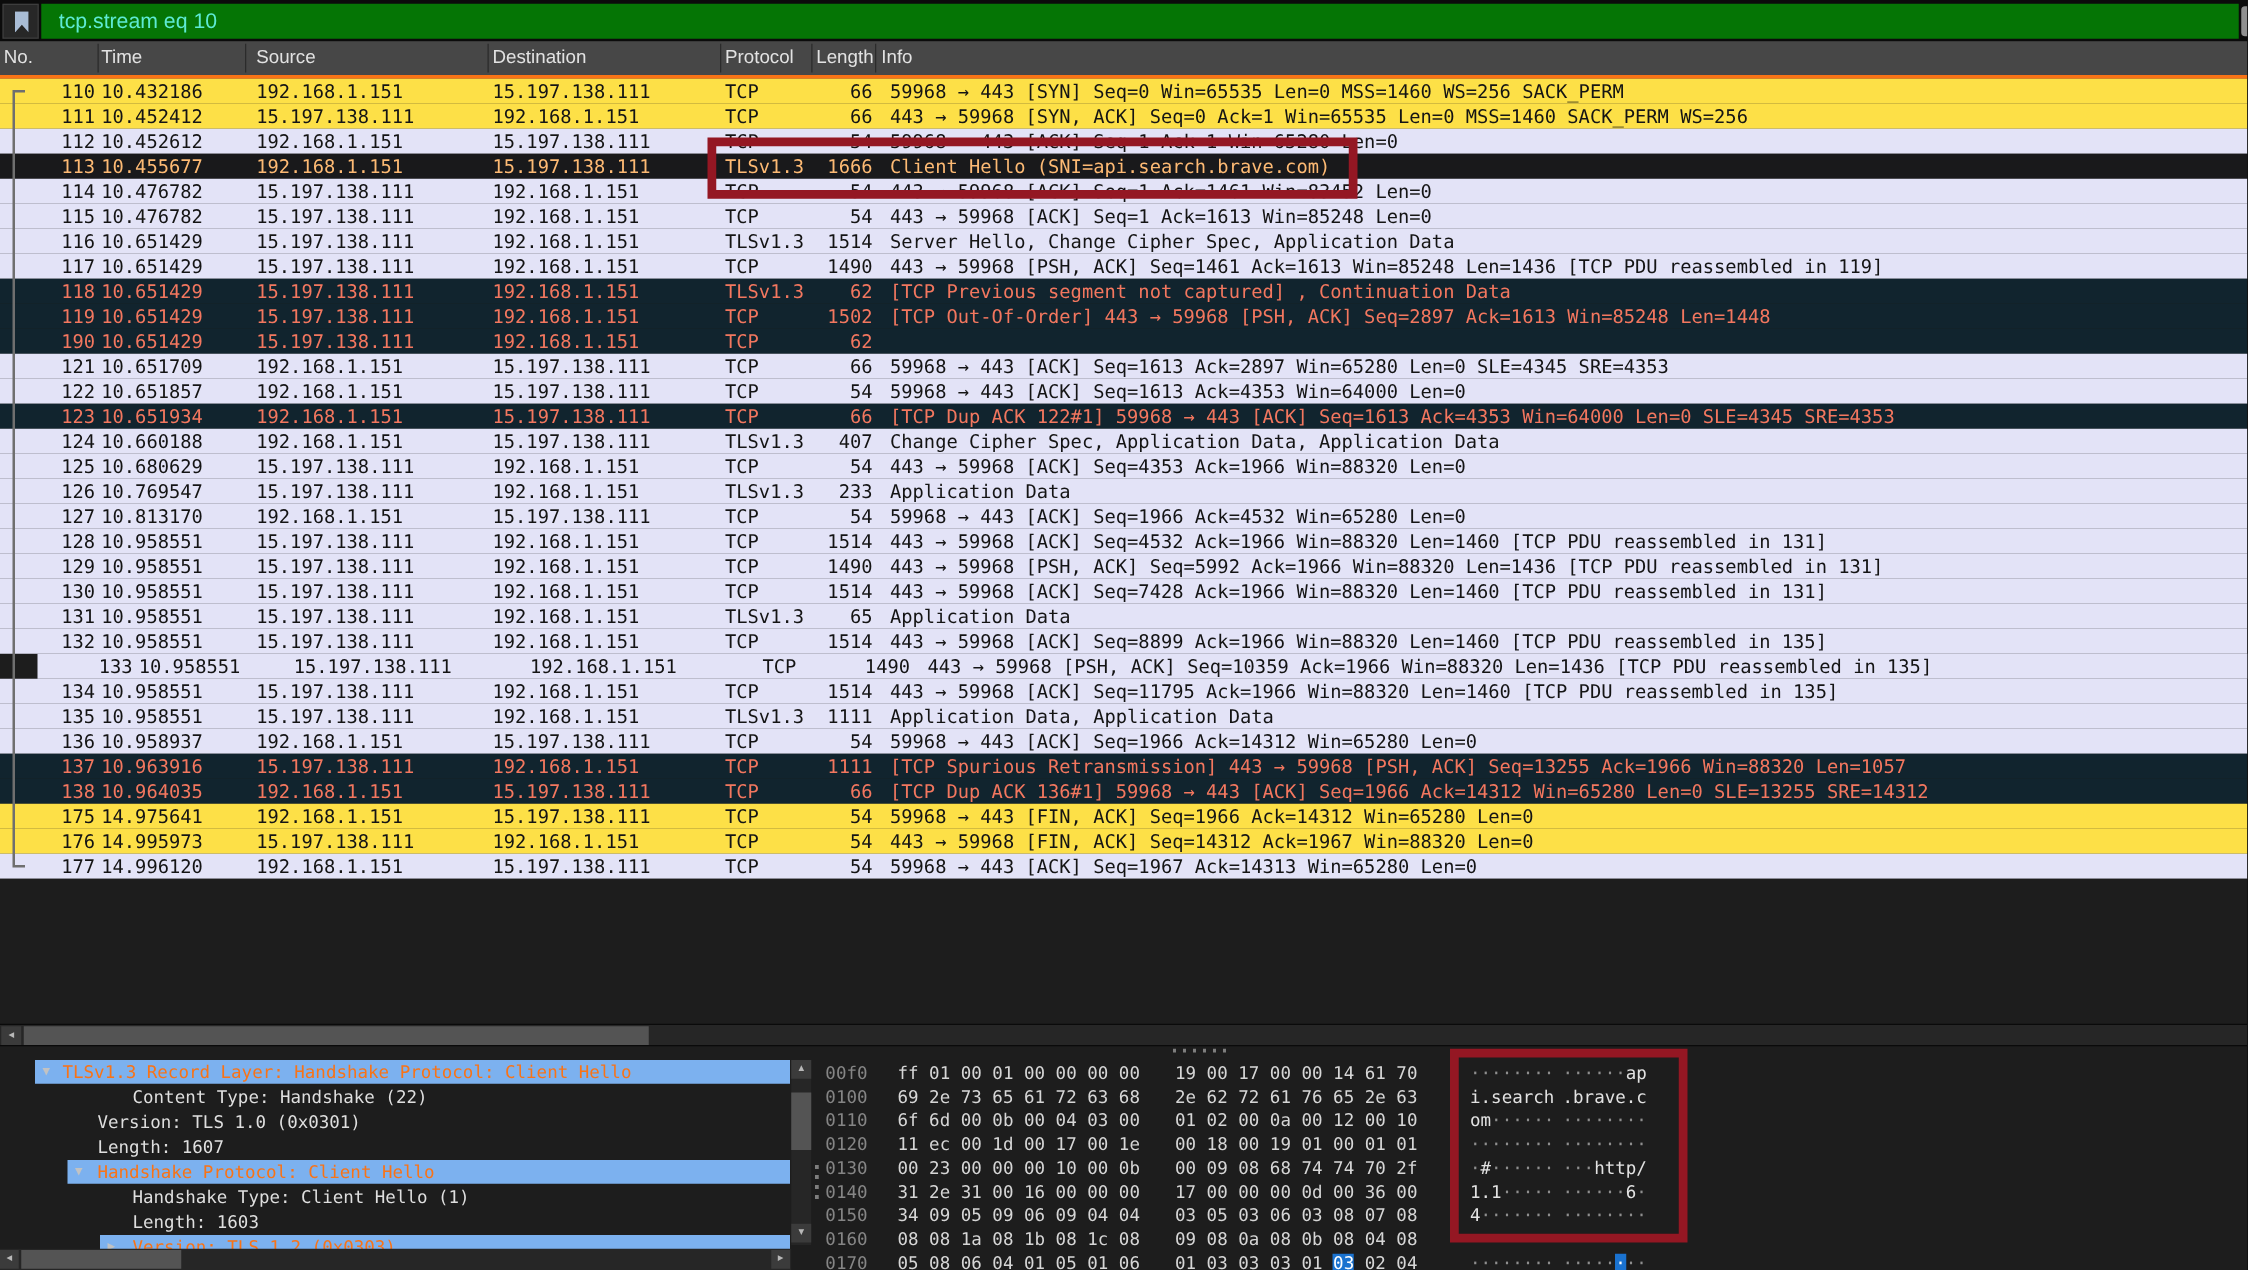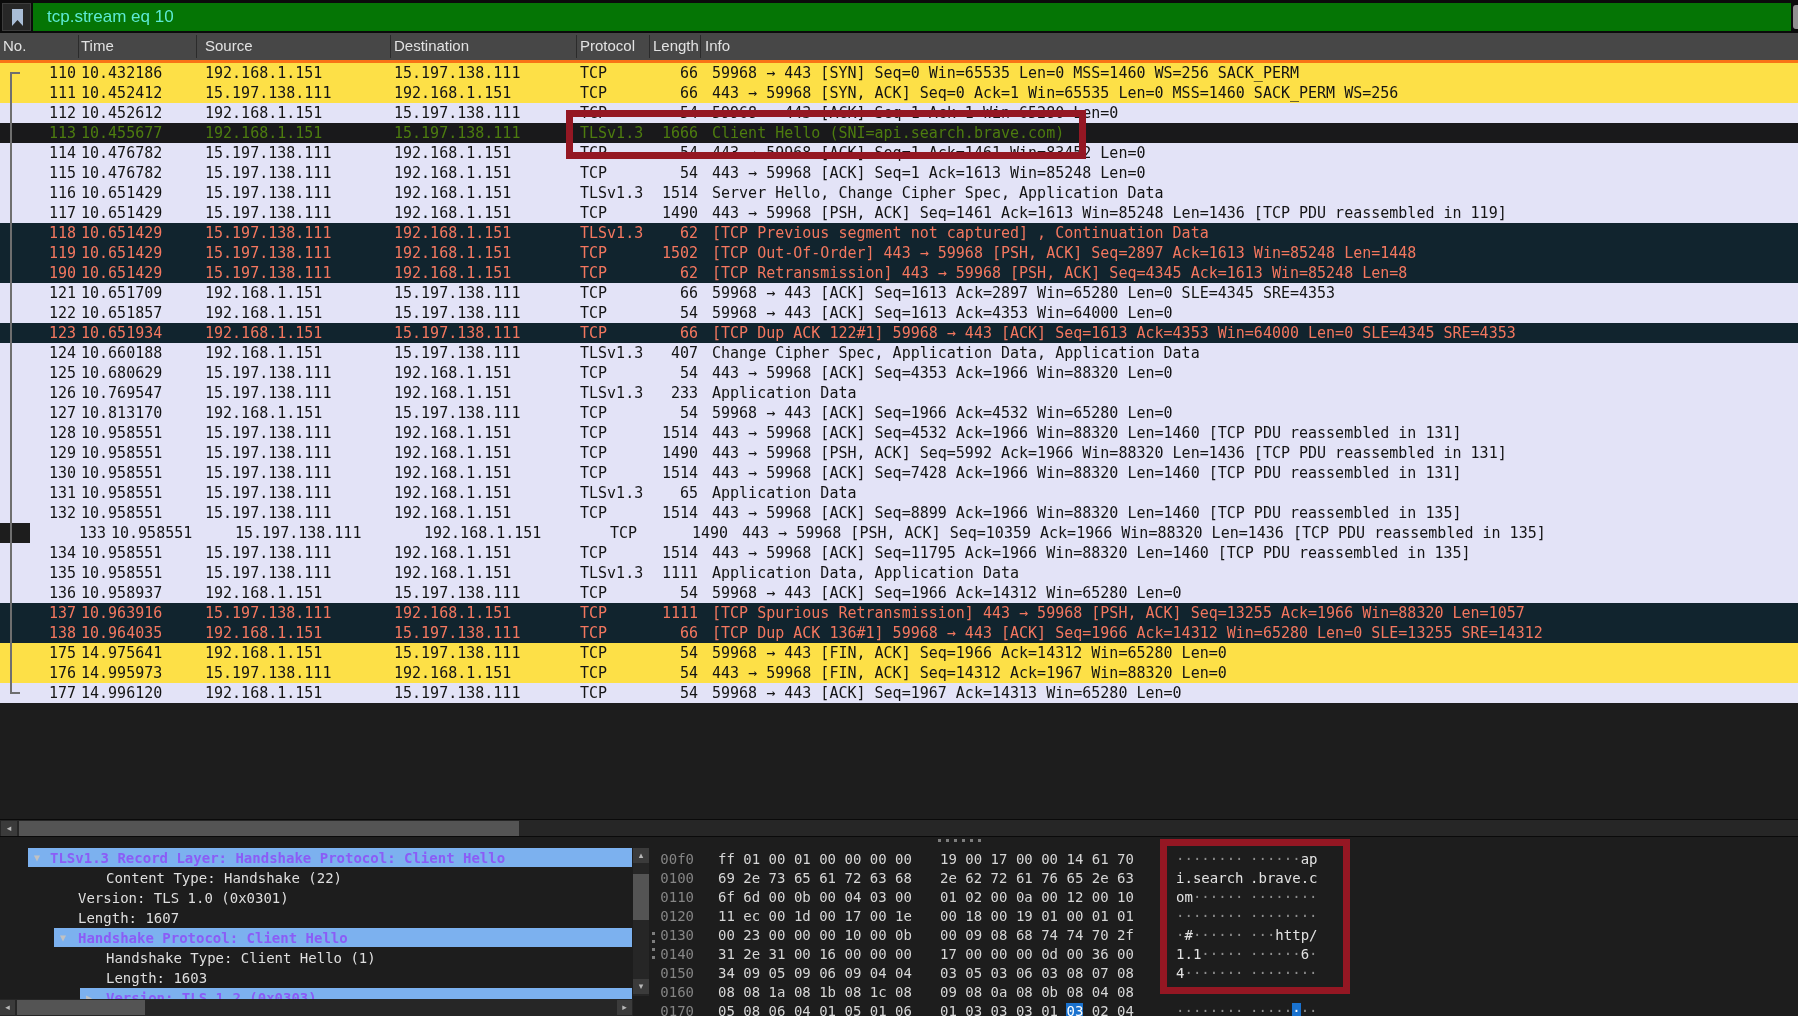--- a/index.html
+++ b/index.html
@@ -18,21 +18,21 @@
   #colheader{position:absolute;left:0;top:33px;width:1798px;height:27px;background:#474747;
              border-bottom:3px solid #f97316;box-sizing:content-box;}
   #colheader span{position:absolute;top:4px;font-family:"Liberation Sans",sans-serif;font-size:15px;color:#e2e2e2;}
   .hsep{position:absolute;top:2px;width:1px;height:23px;background:#2b2b2b;}
   
   #rows{position:absolute;left:0;top:63px;width:1798px;height:640px;}
   .prow{position:absolute;left:0;width:1798px;height:20px;line-height:20px;font-size:15px;white-space:nowrap;}
   .prow span{position:absolute;top:0;height:20px;}
   .prow.gray{background:#fde047;color:#141414;}
   .prow.lav{background:#e3e3f7;color:#141414;}
-  .prow.sel{background:#19191b;color:#4d7c0f;}
+  .prow.sel{background:#19191b;color:#fdba74;}
   .prow.bad{background:#11242e;color:#f3775f;}
   .c-no{left:0;width:76px;text-align:right;}
   .c-time{left:81px;}
   .c-src{left:205px;}
   .c-dst{left:394px;}
   .c-proto{left:580px;}
   .c-len{left:620px;width:78px;text-align:right;}
   .c-info{left:712px;}
   
   .bracket{position:absolute;background:#6f6f6f;z-index:2;}
@@ -41,21 +41,21 @@
   .sbar{position:absolute;background:#262626;}
   .sbtn{position:absolute;background:#3b3b3b;color:#b8b8b8;font-size:9px;line-height:15px;text-align:center;
         font-family:"DejaVu Sans",sans-serif;}
   .sthumb{position:absolute;background:#545454;}
   
   #bottom{position:absolute;left:0;top:836px;width:1798px;height:180px;background:#1d1d1d;border-top:1px solid #0a0a0a;}
   .trow{position:absolute;height:20px;line-height:20px;font-size:14px;color:#dfdfdf;white-space:nowrap;}
   .trow .selbg{position:absolute;top:0;height:19px;background:#7cb1ef;}
   .trow .arrow{position:absolute;top:0;font-size:10px;color:#c2c2c2;}
   .trow .lbl{position:absolute;top:0;}
-  .trow.issel .lbl{color:#8b5cf6;font-weight:bold;}
+  .trow.issel .lbl{color:#f97316;font-weight:normal;}
   
   .hexrow{position:absolute;height:19px;line-height:19px;font-size:14px;white-space:pre;color:#d6d6d6;}
   .hexrow .off{position:absolute;left:658px;width:36px;text-align:right;color:#858585;}
   .hexrow .g1{position:absolute;left:718px;}
   .hexrow .g2{position:absolute;left:940px;}
   .hexrow .a1{position:absolute;left:1176px;}
   .hexrow .a2{position:absolute;left:1250px;}
   .dotc{color:#8e8e8e;}
   .prn{color:#e2e2e2;}
   .hl{background:#1a72cf;color:#ffffff;}
@@ -189,21 +189,20 @@
         <span class="c-len">1502</span>
         <span class="c-info">[TCP Out-Of-Order] 443 → 59968 [PSH, ACK] Seq=2897 Ack=1613 Win=85248 Len=1448</span>
       </div>
       <div class="prow bad" style="top: 200px;">
         <span class="c-no">190</span>
         <span class="c-time">10.651429</span>
         <span class="c-src">15.197.138.111</span>
         <span class="c-dst">192.168.1.151</span>
         <span class="c-proto">TCP</span>
         <span class="c-len">62</span>
-        <span class="c-info">[TCP Retransmission] 443 → 59968 [PSH, ACK] Seq=4345 Ack=1613 Win=85248 Len=8</span>
       </div>
       <div class="prow lav" style="top: 220px;">
         <span class="c-no">121</span>
         <span class="c-time">10.651709</span>
         <span class="c-src">192.168.1.151</span>
         <span class="c-dst">15.197.138.111</span>
         <span class="c-proto">TCP</span>
         <span class="c-len">66</span>
         <span class="c-info">59968 → 443 [ACK] Seq=1613 Ack=2897 Win=65280 Len=0 SLE=4345 SRE=4353</span>
       </div>

